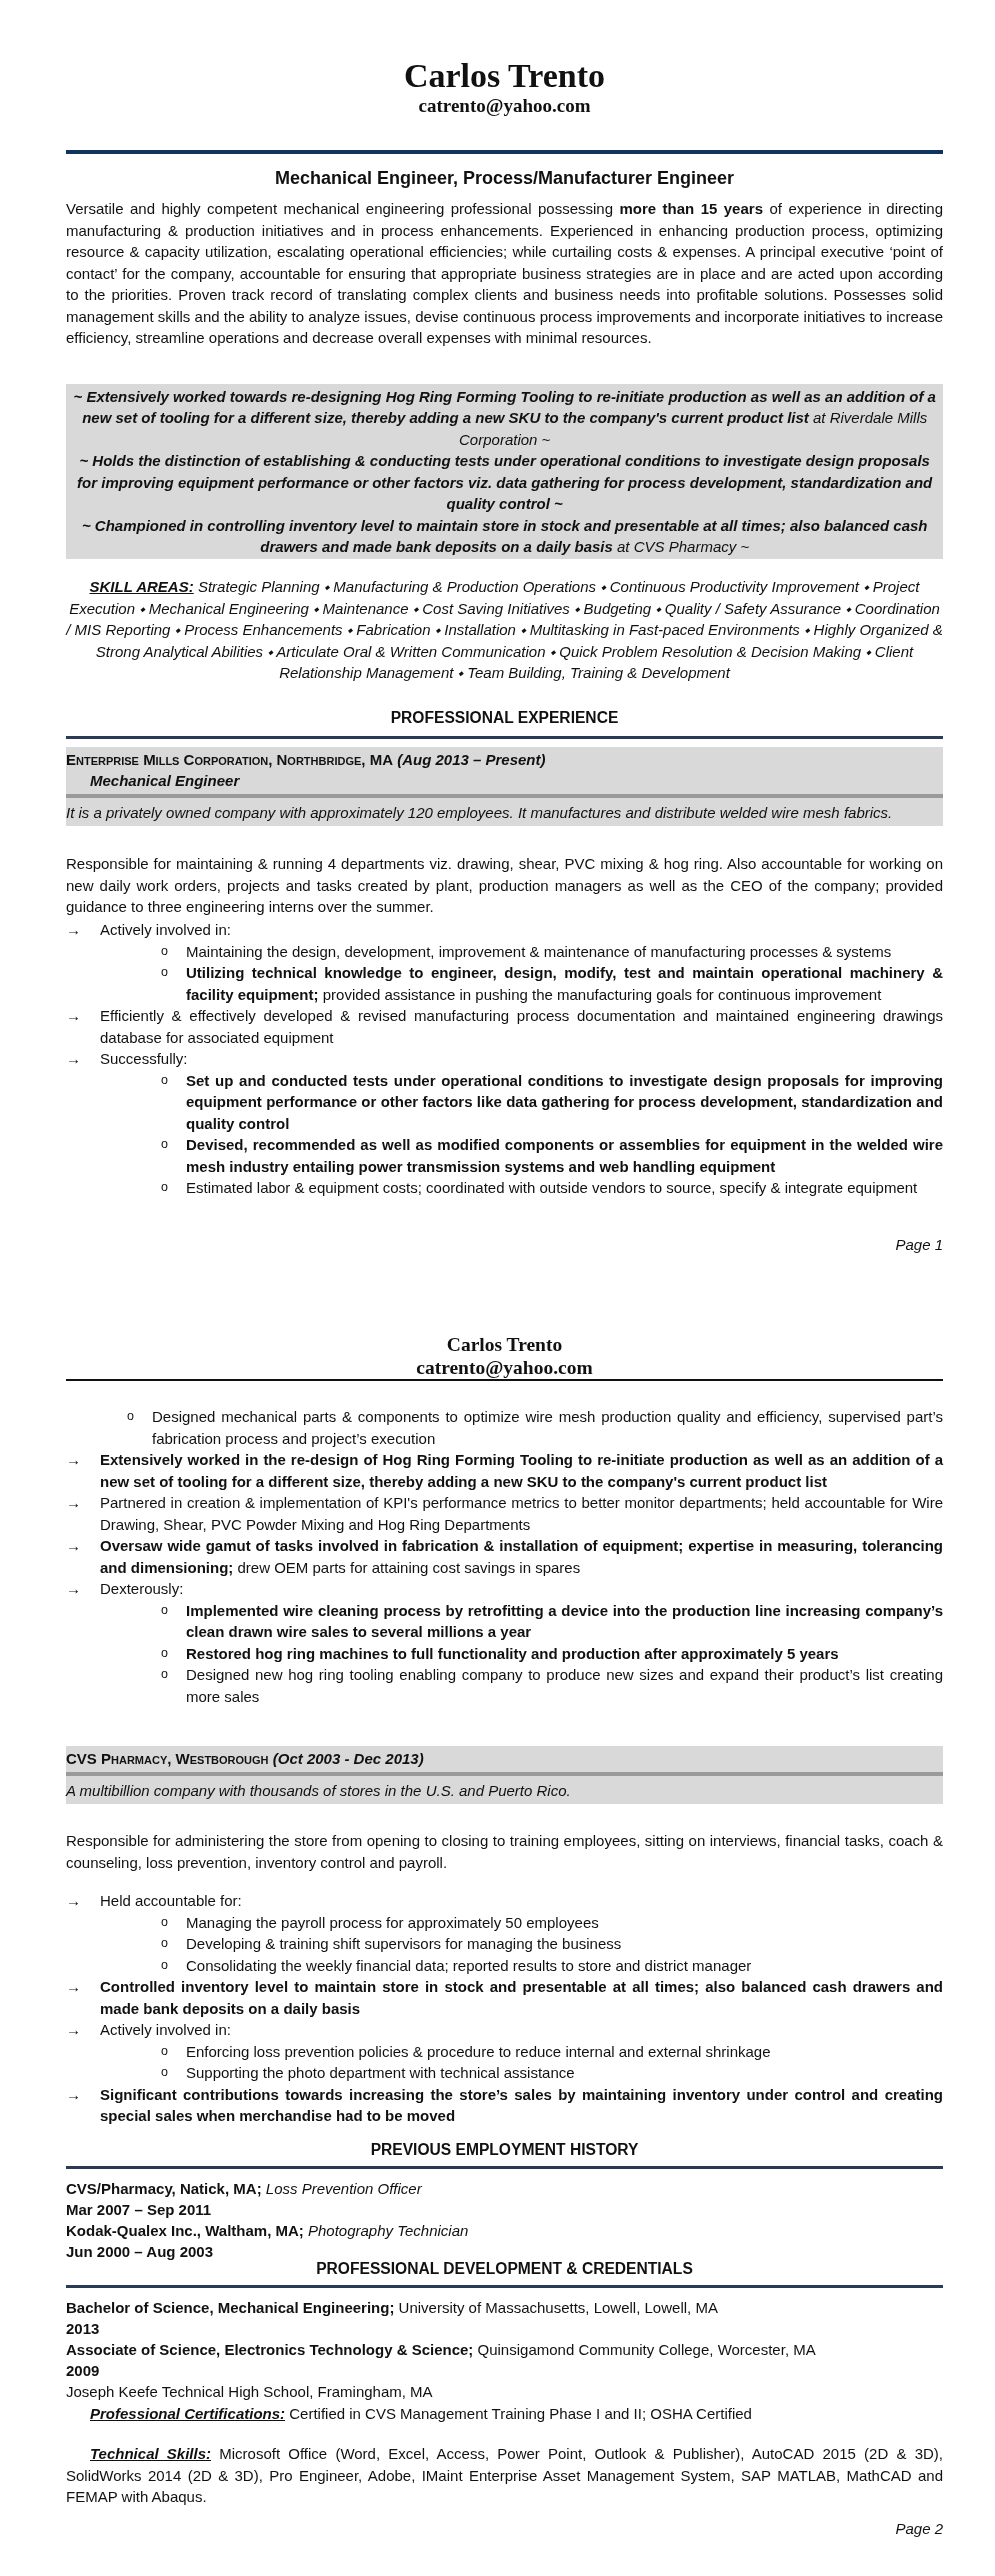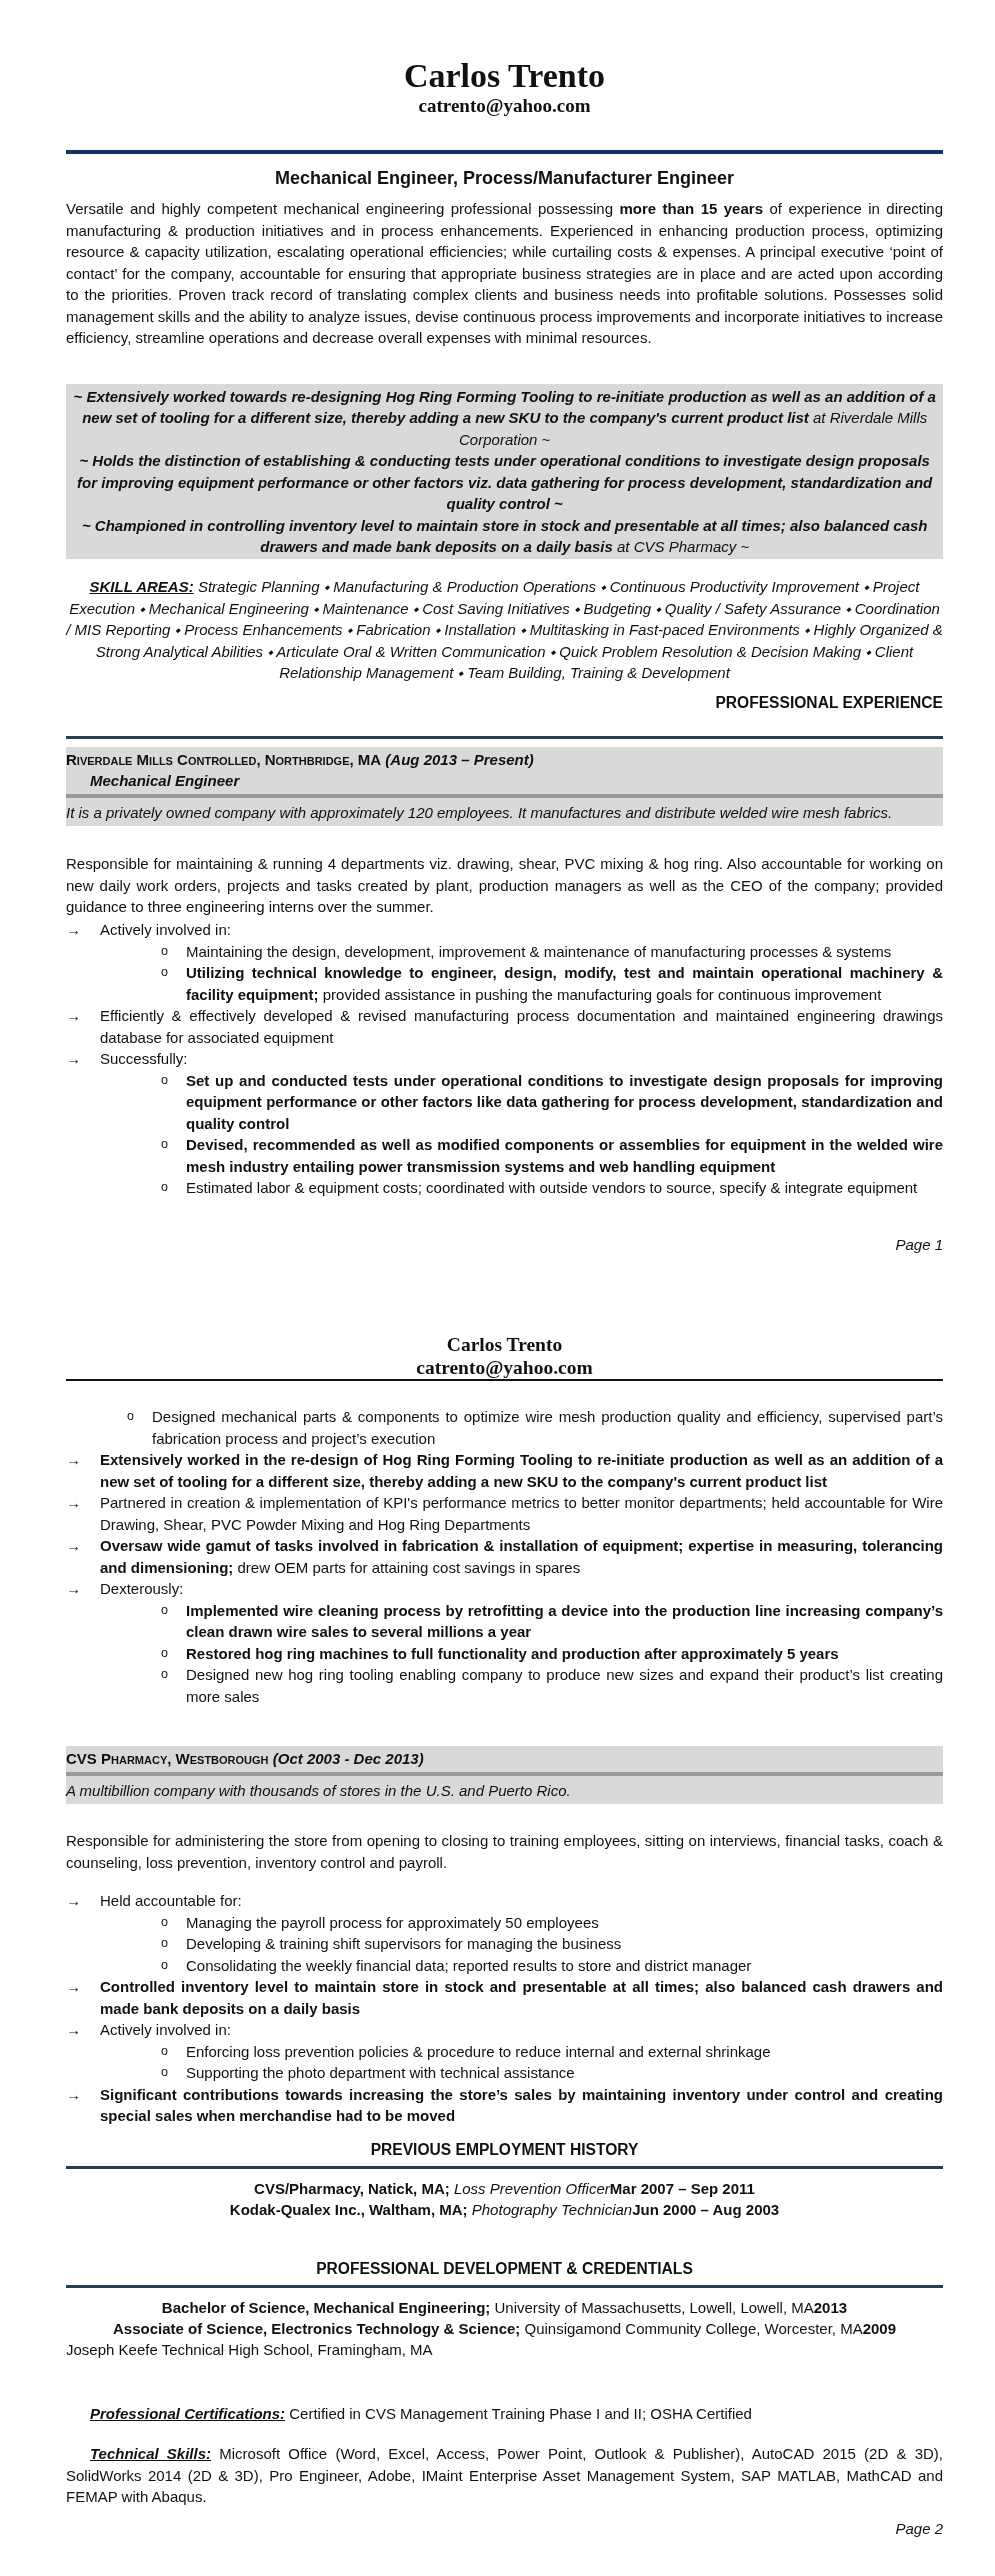--- a/index.html
+++ b/index.html
@@ -26,21 +26,21 @@
   .job-head .sep { height:3.1px; background:#9a9a9a; margin:3.9px 0 4.7px 0; }
   .job-head .desc { font-style:italic; line-height:21px; text-align:justify; }
   ul.arrow { list-style:none; margin:0; padding:0; }
   ul.arrow > li { position:relative; padding-left:34px; line-height:21.5px; text-align:justify; }
   ul.arrow > li > .mk { position:absolute; left:0; top:0; }
   ul.circ { list-style:none; margin:0; padding:0; }
   ul.circ > li { position:relative; padding-left:86px; line-height:21.5px; text-align:justify; }
   ul.circ > li > .mk { position:absolute; left:61px; top:0; font-size:12.5px; }
   .i { font-style:italic; }
   .pagenum { text-align:right; font-style:italic; font-size:15px; }
-  .row { display:flex; justify-content:center; line-height:21px; }
+  .row { display:flex; justify-content:flex-start; line-height:21px;flex-direction:column; }
   .u { text-decoration:underline;margin-left:24px; }
 </style>
 </head>
 <body>
 
 <div class="page center" style="top:56px;">
   <div class="name1">Carlos Trento</div>
   <div class="addr">catrento@yahoo.com</div>
 </div>
 <div class="page rule-navy" style="top:150px;"></div>
@@ -54,25 +54,25 @@
 <div class="page highlights" style="top:384px; width:868px;">
   <div><span>~ Extensively worked towards re-designing Hog Ring Forming Tooling to re-initiate production as well as an addition of a new set of tooling for a different size, thereby adding a new SKU to the company's current product list</span><span class="norm"> at Riverdale Mills Corporation ~</span></div>
   <div><span>~ Holds the distinction of establishing &amp; conducting tests under operational conditions to investigate design proposals for improving equipment performance or other factors viz. data gathering for process development, standardization and quality control ~</span><span class="norm"></span></div>
   <div><span>~ Championed in controlling inventory level to maintain store in stock and presentable at all times; also balanced cash drawers and made bank deposits on a daily basis</span><span class="norm"> at CVS Pharmacy ~</span></div>
 </div>
 
 <div class="page skills" style="top:576px;">
   <span class="lbl">SKILL AREAS:</span><span> Strategic Planning ⬩ Manufacturing &amp; Production Operations ⬩ Continuous Productivity Improvement ⬩ Project Execution ⬩ Mechanical Engineering ⬩ Maintenance ⬩ Cost Saving Initiatives ⬩ Budgeting ⬩ Quality / Safety Assurance ⬩ Coordination / MIS Reporting ⬩ Process Enhancements ⬩ Fabrication ⬩ Installation ⬩ Multitasking in Fast-paced Environments ⬩ Highly Organized &amp; Strong Analytical Abilities ⬩ Articulate Oral &amp; Written Communication ⬩ Quick Problem Resolution &amp; Decision Making ⬩ Client Relationship Management ⬩ Team Building, Training &amp; Development</span>
 </div>
 
-<div class="page sec-title" style="top:694px;text-align:right;">PROFESSIONAL EXPERIENCE</div>
+<div class="page sec-title" style="top:709px;">PROFESSIONAL EXPERIENCE</div>
 <div class="page rule-slate" style="top:736px;"></div>
 
 <div class="page job-head" style="top:747px;">
-  <div class="line1"><span>Riverdale Mills Controlled, Northbridge, MA</span><span class="dates"> (Aug 2013 – Present)</span></div>
+  <div class="line1"><span>Enterprise Mills Corporation, Northbridge, MA</span><span class="dates"> (Aug 2013 – Present)</span></div>
   <div class="title">Mechanical Engineer</div>
   <div class="sep"></div>
   <div class="desc">It is a privately owned company with approximately 120 employees. It manufactures and distribute welded wire mesh fabrics.</div>
 </div>
 
 <div class="page para" style="top:853px;">Responsible for maintaining &amp; running 4 departments viz. drawing, shear, PVC mixing &amp; hog ring. Also accountable for working on new daily work orders, projects and tasks created by plant, production managers as well as the CEO of the company; provided guidance to three engineering interns over the summer.</div>
 
 <div class="page" style="top:919px;">
   <ul class="arrow">
     <li><span class="mk">→</span><span>Actively involved in:</span>

